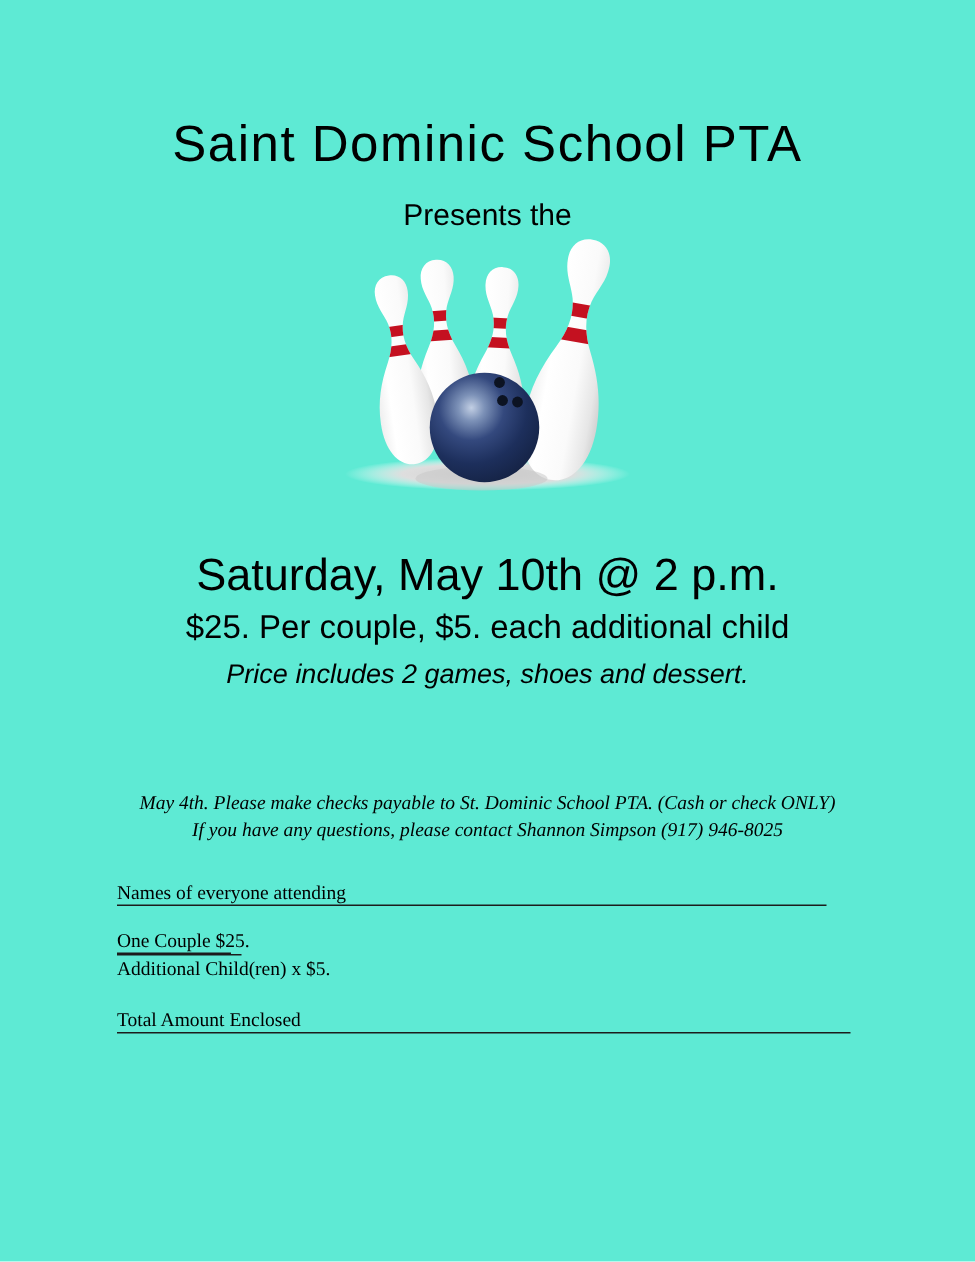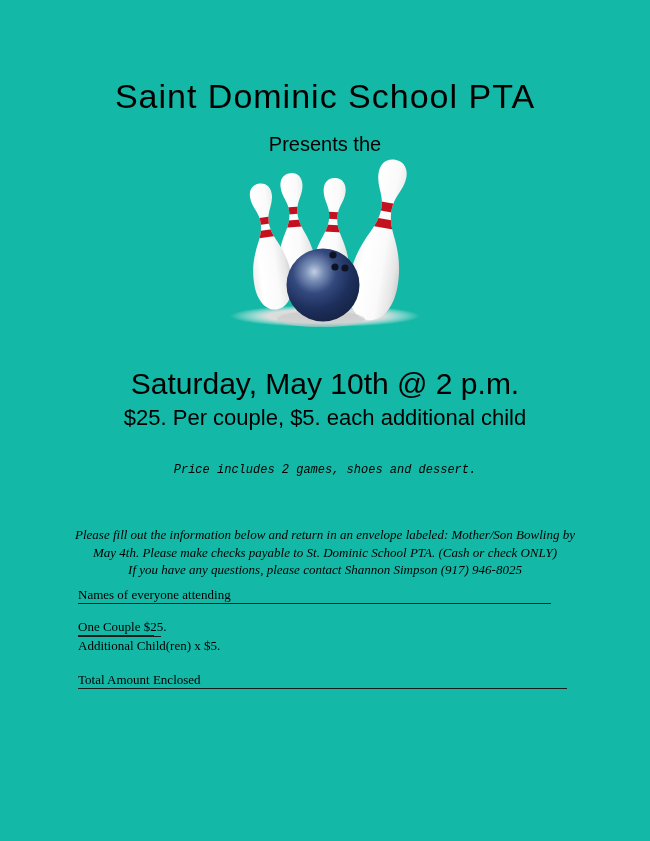--- a/index.html
+++ b/index.html
@@ -1,31 +1,31 @@
 <!DOCTYPE html>
 <html><head>
 <meta charset="utf-8">
 <style>
   html,body{margin:0;padding:0;background:#ffffff;}
   .page{
     position:relative;
     width:650px;height:841px;
-    background:#14b8a6;
+    background:#5eead4;
     color:#000;
     font-family:"Liberation Sans", sans-serif;
     overflow:hidden;
   }
   .abs{position:absolute;left:0;width:650px;text-align:center;}
   .title{top:76px;font-size:34px;letter-spacing:1px;line-height:1.2;}
   .subtitle{top:133px;font-size:20px;}
   .graphic{position:absolute;left:225px;top:150px;width:200px;height:180px;}
   .event-name{top:330px;font-size:30px;}
   .event-date{top:367px;font-size:30px;}
   .event-price{top:405px;font-size:22px;}
-  .event-includes{top:463px;font-size:12px;font-style:italic;font-family:Liberation Mono, monospace;}
+  .event-includes{top:439px;font-size:18px;font-style:italic;}
   .event-note{top:460px;font-size:15px;font-style:italic;}
   .instructions{
     position:absolute;top:526px;left:55px;width:540px;
     font-family:"Liberation Serif", serif;
     font-style:italic;font-size:13px;line-height:17.5px;
     text-align:center;
   }
   .instructions div{white-space:nowrap;}
   .form-row{
     position:absolute;left:78px;display:flex;align-items:stretch;
@@ -100,21 +100,20 @@
       <circle cx="110" cy="117" r="3.6" fill="#0c1322"></circle>
       <circle cx="120" cy="118" r="3.6" fill="#0c1322"></circle>
     </g>
   </svg>
 
   <div class="abs event-date">Saturday, May 10th @ 2 p.m.</div>
   <div class="abs event-price">$25. Per couple, $5. each additional child</div>
   <div class="abs event-includes">Price includes 2 games, shoes and dessert.</div>
 
   <div class="instructions">
-    <div>Please fill out the information below and return in an envelope labeled: Mother/Son Bowling by</div>
     <div>May 4th.  Please make checks payable to St. Dominic School PTA. (Cash or check ONLY)</div>
     <div>If you have any questions, please contact Shannon Simpson (917) 946-8025</div>
   </div>
 
   <div class="form-row row-names">
     <span>Names of everyone attending</span>
     <span class="fill-line grow"></span>
   </div>
 
   <div class="form-row row-couple">

